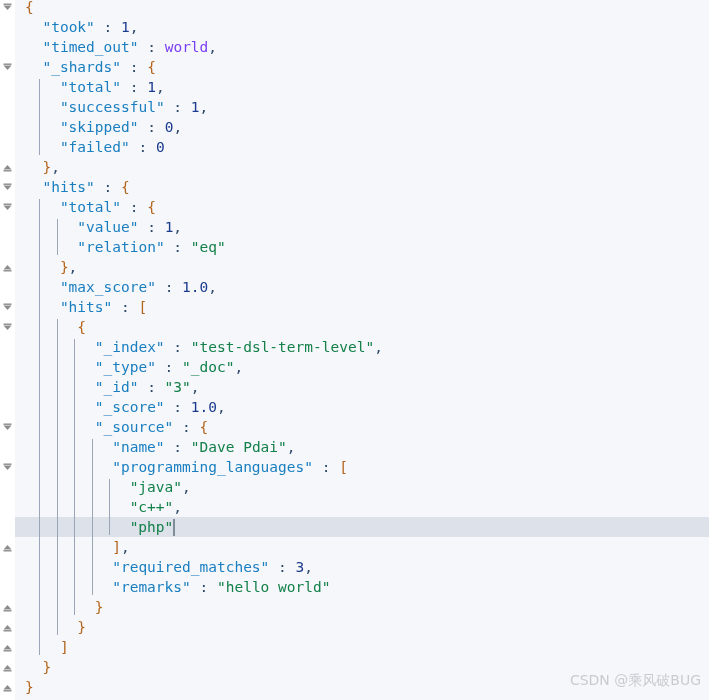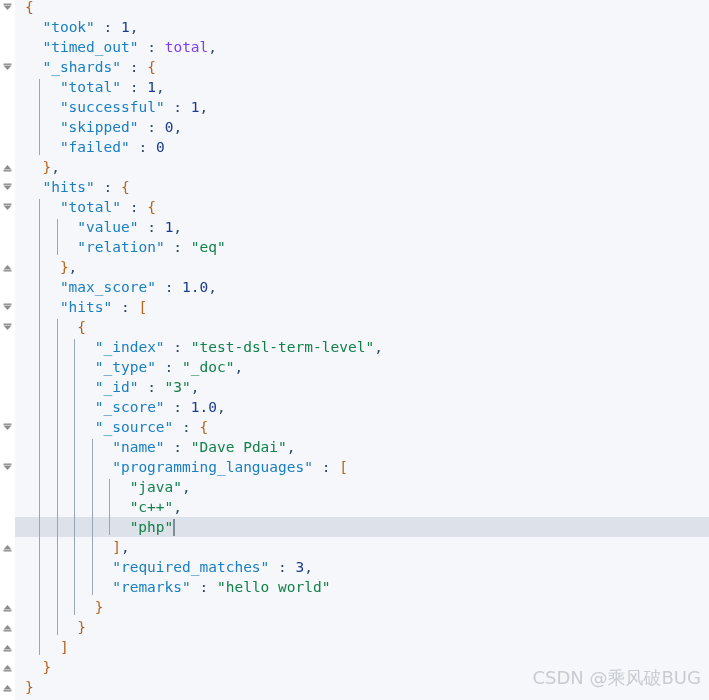--- a/index.html
+++ b/index.html
@@ -82,21 +82,21 @@
   .n  { color: #1a3a8f; }   
   .b  { color: #7b3ff2; }   
   .p  { color: #2e4a6b; }   
   .br { color: #b5651d; }   
   
   #watermark {
     position: absolute;
     right: 8px;
     bottom: 10px;
     font-family: "DejaVu Sans", "Liberation Sans", sans-serif;
-    font-size: 18px;
+    font-size: 14px;
     color: #c8ccd2;
     z-index: 6;
     white-space: nowrap;
   }
 </style>
 </head>
 <body>
 
 <div id="editor">
 
@@ -108,21 +108,21 @@
       <div class="guide" style="left: 56.88px; top: 219px; height: 36px;"></div>
       <div class="guide" style="left: 56.88px; top: 319px; height: 316px;"></div>
       <div class="guide" style="left: 74.32px; top: 339px; height: 276px;"></div>
       <div class="guide" style="left: 91.76px; top: 439px; height: 156px;"></div>
       <div class="guide" style="left: 109.2px; top: 479px; height: 56px;"></div>
     </div>
 
   <div id="code">
       <div class="line" style="top: -3px; left: 25px;"><span class="br">{</span></div>
       <div class="line" style="top: 17px; left: 42.44px;"><span class="k">"took"</span><span class="p"> : </span><span class="n">1</span><span class="p">,</span></div>
-      <div class="line" style="top: 37px; left: 42.44px;"><span class="k">"timed_out"</span><span class="p"> : </span><span class="b">total</span><span class="p">,</span></div>
+      <div class="line" style="top: 37px; left: 42.44px;"><span class="k">"timed_out"</span><span class="p"> : </span><span class="b">world</span><span class="p">,</span></div>
       <div class="line" style="top: 57px; left: 42.44px;"><span class="k">"_shards"</span><span class="p"> : </span><span class="br">{</span></div>
       <div class="line" style="top: 77px; left: 59.88px;"><span class="k">"total"</span><span class="p"> : </span><span class="n">1</span><span class="p">,</span></div>
       <div class="line" style="top: 97px; left: 59.88px;"><span class="k">"successful"</span><span class="p"> : </span><span class="n">1</span><span class="p">,</span></div>
       <div class="line" style="top: 117px; left: 59.88px;"><span class="k">"skipped"</span><span class="p"> : </span><span class="n">0</span><span class="p">,</span></div>
       <div class="line" style="top: 137px; left: 59.88px;"><span class="k">"failed"</span><span class="p"> : </span><span class="n">0</span></div>
       <div class="line" style="top: 157px; left: 42.44px;"><span class="br">}</span><span class="p">,</span></div>
       <div class="line" style="top: 177px; left: 42.44px;"><span class="k">"hits"</span><span class="p"> : </span><span class="br">{</span></div>
       <div class="line" style="top: 197px; left: 59.88px;"><span class="k">"total"</span><span class="p"> : </span><span class="br">{</span></div>
       <div class="line" style="top: 217px; left: 77.32px;"><span class="k">"value"</span><span class="p"> : </span><span class="n">1</span><span class="p">,</span></div>
       <div class="line" style="top: 237px; left: 77.32px;"><span class="k">"relation"</span><span class="p"> : </span><span class="s">"eq"</span></div>

